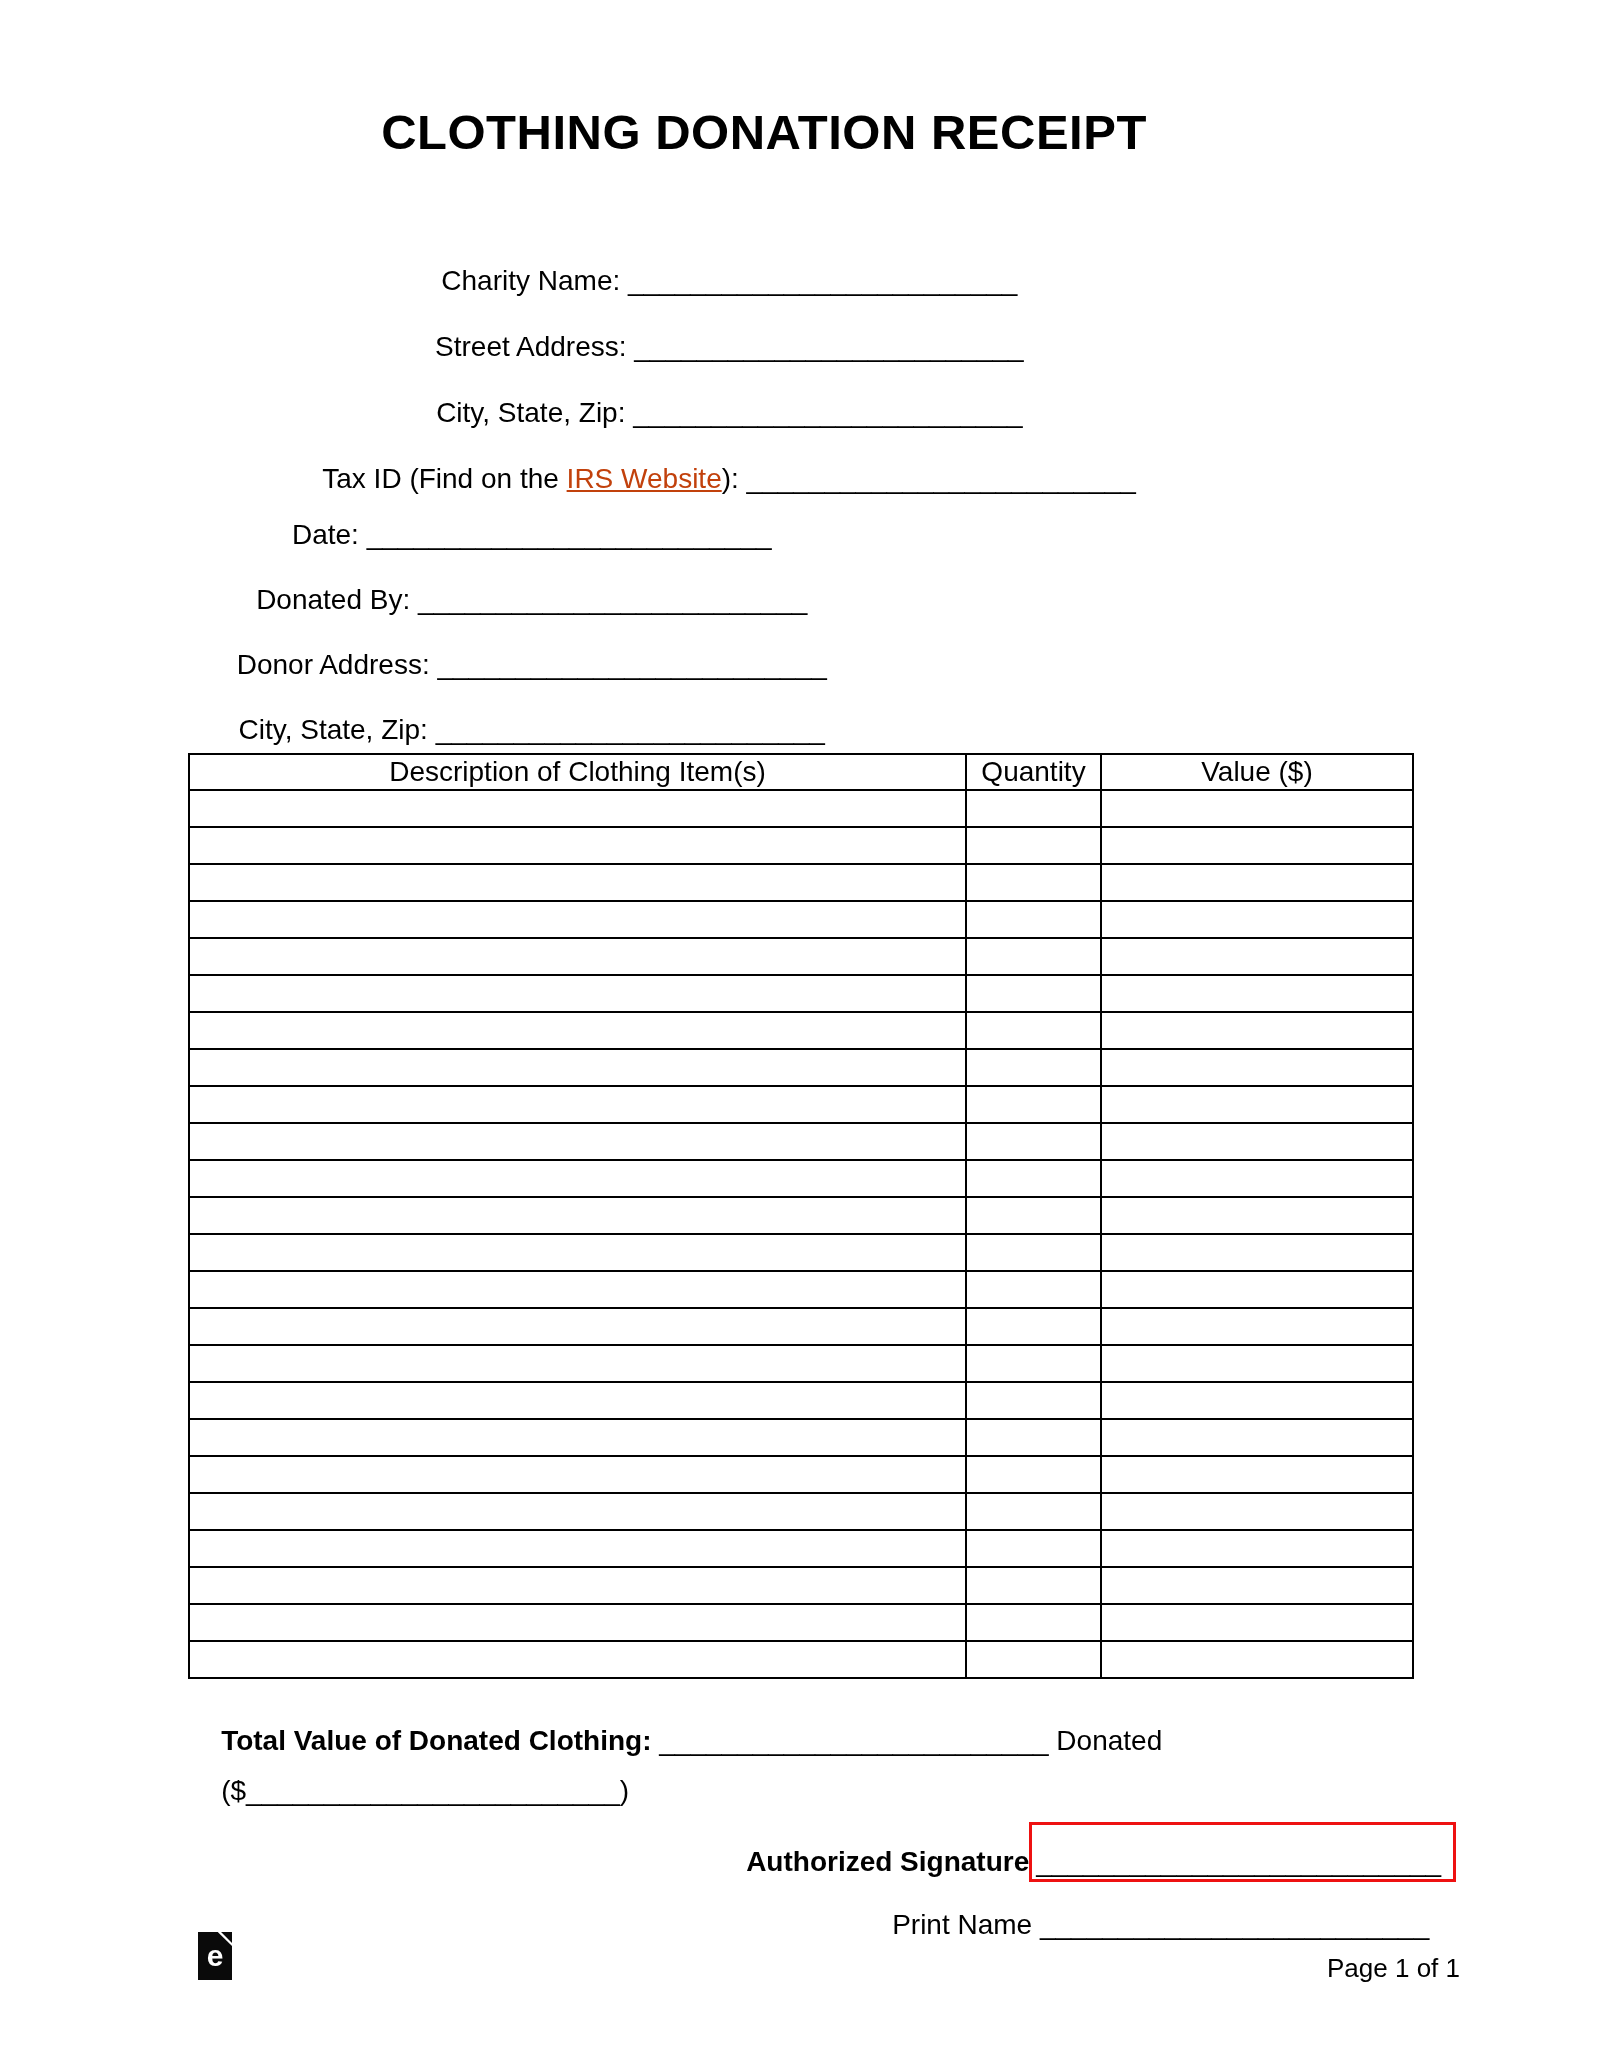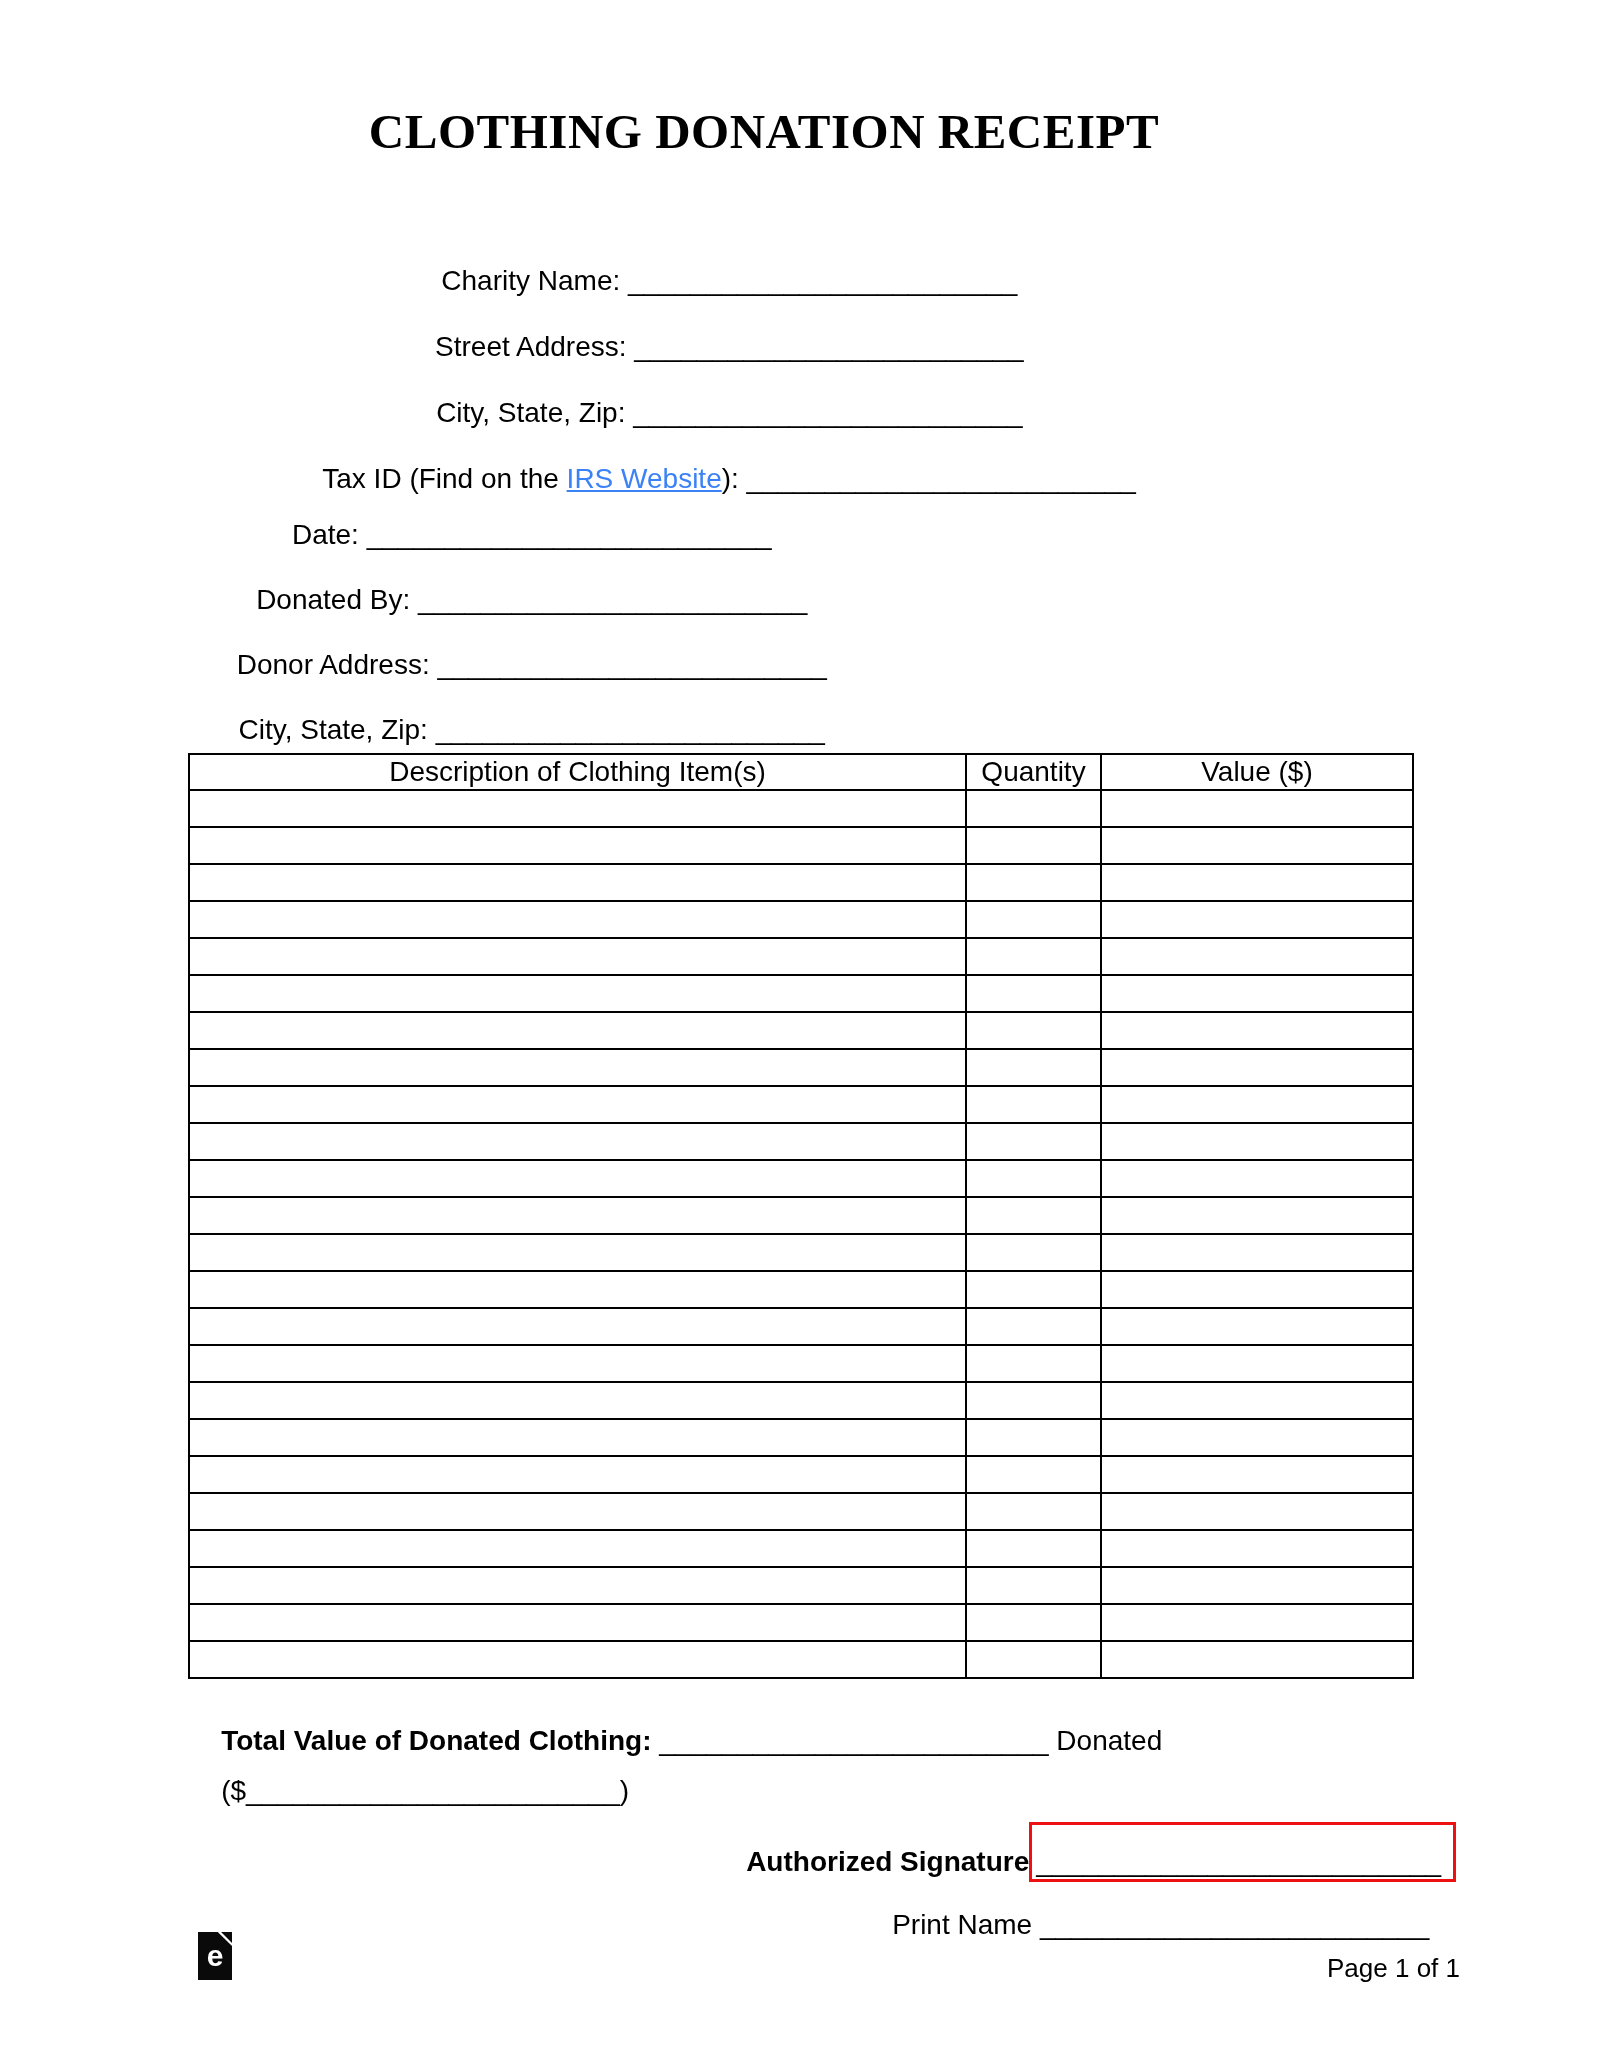--- a/index.html
+++ b/index.html
@@ -17,21 +17,20 @@
     position: absolute;
     top: 104px;
     left: 0;
     width: 1528px;
     margin: 0;
     text-align: center;
     font-size: 49px;
     font-weight: bold;
     line-height: 56px;
     letter-spacing: 0.5px;
-    font-family: Liberation Serif, serif;
   }
   .charity-block {
     position: absolute;
     top: 230px;
     left: 0;
     right: 188px;
     text-align: center;
   }
   .donor-block {
     position: absolute;
@@ -149,21 +148,21 @@
     <div class="frow">
       <span>Charity Name: </span><span>_________________________</span>
     </div>
     <div class="frow">
       <span>Street Address: </span><span>_________________________</span>
     </div>
     <div class="frow">
       <span>City, State, Zip: </span><span>_________________________</span>
     </div>
     <div class="frow">
-      <span>Tax ID (Find on the </span><a class="link" style="color: #3b82f6;">IRS Website</a><span>): </span><span>_________________________</span>
+      <span>Tax ID (Find on the </span><a class="link" style="color: #c2410c;">IRS Website</a><span>): </span><span>_________________________</span>
     </div>
   </div>
 
   <div class="donor-block">
     <div class="frow2">
       <span>Date: </span><span>__________________________</span>
     </div>
     <div class="frow2">
       <span>Donated By: </span><span>_________________________</span>
     </div>

